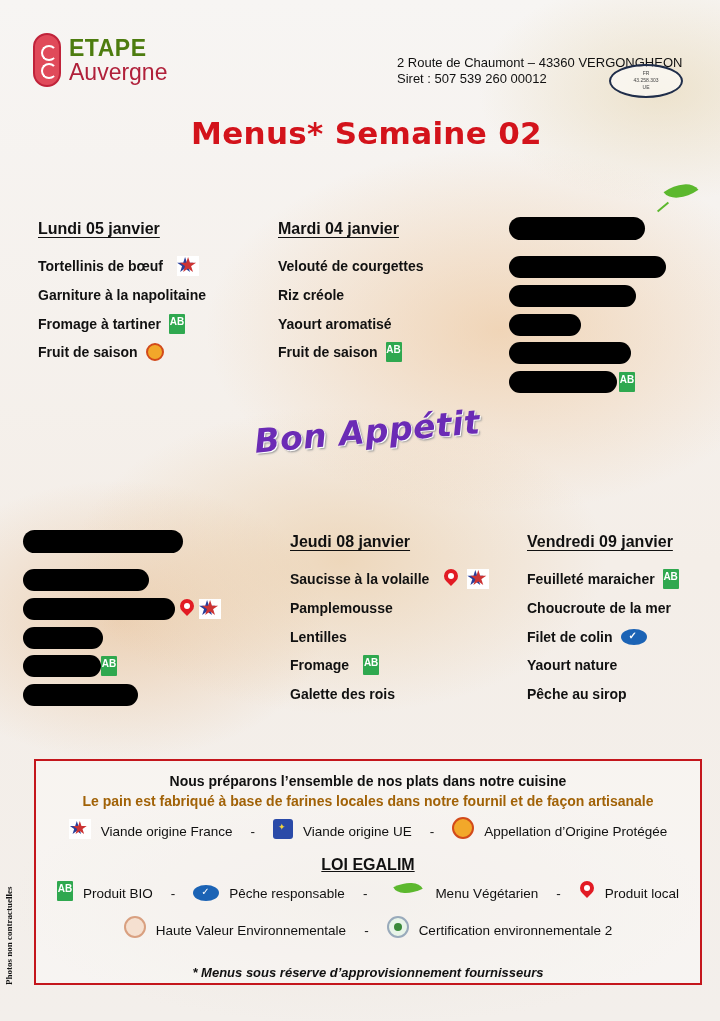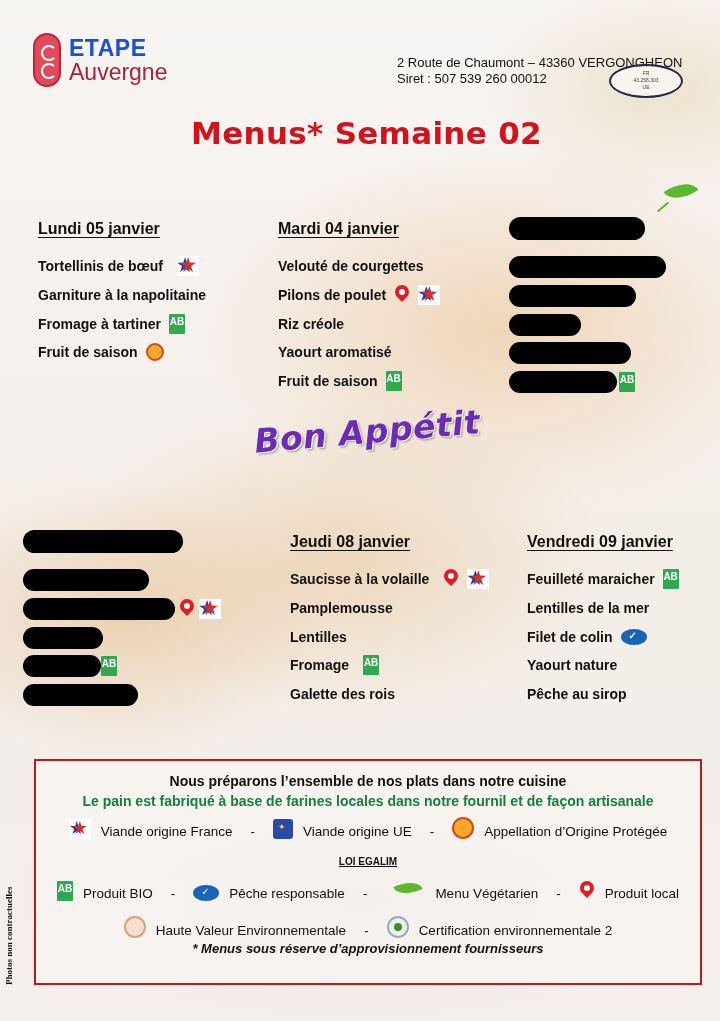--- a/index.html
+++ b/index.html
@@ -13,21 +13,21 @@
       radial-gradient(ellipse 500px 180px at 360px 900px, rgba(238,232,225,0.8), rgba(255,255,255,0) 70%),
       linear-gradient(#f7f5f3,#f4eee8 55%,#f3efeb);
   }
   .abs{position:absolute;}
   
   .logo{left:33px;top:33px;display:flex;align-items:center;gap:8px;}
   .logo-mark{width:28px;height:54px;border-radius:14px;background:#e04a5a;border:2px solid #c0233a;box-sizing:border-box;position:relative;}
   .logo-mark:before{content:"";position:absolute;left:6px;top:10px;width:12px;height:12px;border:2px solid #fff;border-radius:50%;border-right-color:transparent;}
   .logo-mark:after{content:"";position:absolute;left:6px;top:28px;width:12px;height:12px;border:2px solid #fff;border-radius:50%;border-right-color:transparent;}
   .logo-text{line-height:24px;}
-  .logo-top{font-size:23px;font-weight:bold;color:#1d4ed8;letter-spacing:0.5px;}
+  .logo-top{font-size:23px;font-weight:bold;color:#4d7c0f;letter-spacing:0.5px;}
   .logo-bottom{font-size:23px;color:#b0203a;}
   .address{left:397px;top:31px;font-size:13px;line-height:16px;color:#111;margin-top:24px;}
   .stamp{left:609px;top:64px;width:74px;height:34px;border:2px solid #1f2d4a;border-radius:50%;
     font-size:5px;text-align:center;line-height:7px;padding-top:4px;box-sizing:border-box;color:#444;background:rgba(255,255,255,0.6);}
   .title{left:0;width:733px;top:115px;text-align:center;font-size:31px;font-weight:bold;color:#d3131b;
     font-family:"DejaVu Sans",sans-serif;letter-spacing:0.3px;}
   
   .day{position:absolute;}
   .day-title{font-size:16px;font-weight:bold;text-decoration:underline;text-underline-offset:3px;margin-bottom:12px;height:20px;}
   .item{font-size:14px;font-weight:bold;height:28.7px;display:flex;align-items:center;gap:8px;white-space:nowrap;}
@@ -103,25 +103,20 @@
       <span class="icon ic-aop"></span>
     </div>
 </div>
 
 <div class="day" style="left:278px;top:220px;">
   <div class="day-title">Mardi 04 janvier</div>
   <div class="item">
       <span>Velouté de courgettes</span>
     </div>
   <div class="item">
-      <span>Pilons de poulet</span>
-      <span class="icon ic-pin"></span>
-      <span class="icon ic-fr"></span>
-    </div>
-  <div class="item">
       <span>Riz créole</span>
     </div>
   <div class="item">
       <span>Yaourt aromatisé</span>
     </div>
   <div class="item">
       <span>Fruit de saison</span>
       <span class="icon ic-ab">AB</span>
     </div>
 </div>
@@ -192,50 +187,50 @@
     </div>
 </div>
 
 <div class="day" style="left:527px;top:533px;">
   <div class="day-title">Vendredi 09 janvier</div>
   <div class="item">
       <span>Feuilleté maraicher</span>
       <span class="icon ic-ab">AB</span>
     </div>
   <div class="item">
-      <span>Lentilles de la mer</span>
+      <span>Choucroute de la mer</span>
     </div>
   <div class="item">
       <span>Filet de colin</span>
       <span class="icon ic-msc"></span>
     </div>
   <div class="item">
       <span>Yaourt nature</span>
     </div>
   <div class="item">
       <span>Pêche au sirop</span>
     </div>
 </div>
 
 <div class="abs box">
   <div class="box-line" style="top:12px;">Nous préparons l’ensemble de nos plats dans notre cuisine</div>
-  <div class="box-line" style="top:32px;color:#15803d;">Le pain est fabriqué à base de farines locales dans notre fournil et de façon artisanale</div>
+  <div class="box-line" style="top:32px;color:#a16207;">Le pain est fabriqué à base de farines locales dans notre fournil et de façon artisanale</div>
 
   <div class="legend-row" style="top:56px;">
     <span class="icon ic-fr"></span>
     <span>Viande origine France</span>
     <span class="sep">-</span>
     <span class="icon ic-eu"></span>
     <span>Viande origine UE</span>
     <span class="sep">-</span>
     <span class="icon ic-aop" style="width:22px;height:22px"></span>
     <span>Appellation d’Origine Protégée</span>
   </div>
 
-  <div class="box-line" style="top:95px;text-decoration:underline;font-size:10px;">LOI EGALIM</div>
+  <div class="box-line" style="top:95px;text-decoration:underline;font-size:16px;">LOI EGALIM</div>
 
   <div class="legend-row" style="top:120px;">
     <span class="icon ic-ab">AB</span>
     <span>Produit BIO</span>
     <span class="sep">-</span>
     <span class="icon ic-msc"></span>
     <span>Pêche responsable</span>
     <span class="sep">-</span>
     <span class="icon ic-leaf"></span>
     <span>Menu Végétarien</span>
@@ -245,16 +240,16 @@
   </div>
 
   <div class="legend-row" style="top:155px;">
     <span class="icon ic-hve"></span>
     <span>Haute Valeur Environnementale</span>
     <span class="sep">-</span>
     <span class="icon ic-cert"></span>
     <span>Certification environnementale 2</span>
   </div>
 
-  <div class="box-line" style="top:180px;font-style:italic;font-size:13px;">* Menus sous réserve d’approvisionnement fournisseurs</div>
+  <div class="box-line" style="top:204px;font-style:italic;font-size:13px;">* Menus sous réserve d’approvisionnement fournisseurs</div>
 </div>
 
 <div class="abs side">Photos non contractuelles</div>
 
 </body></html>

